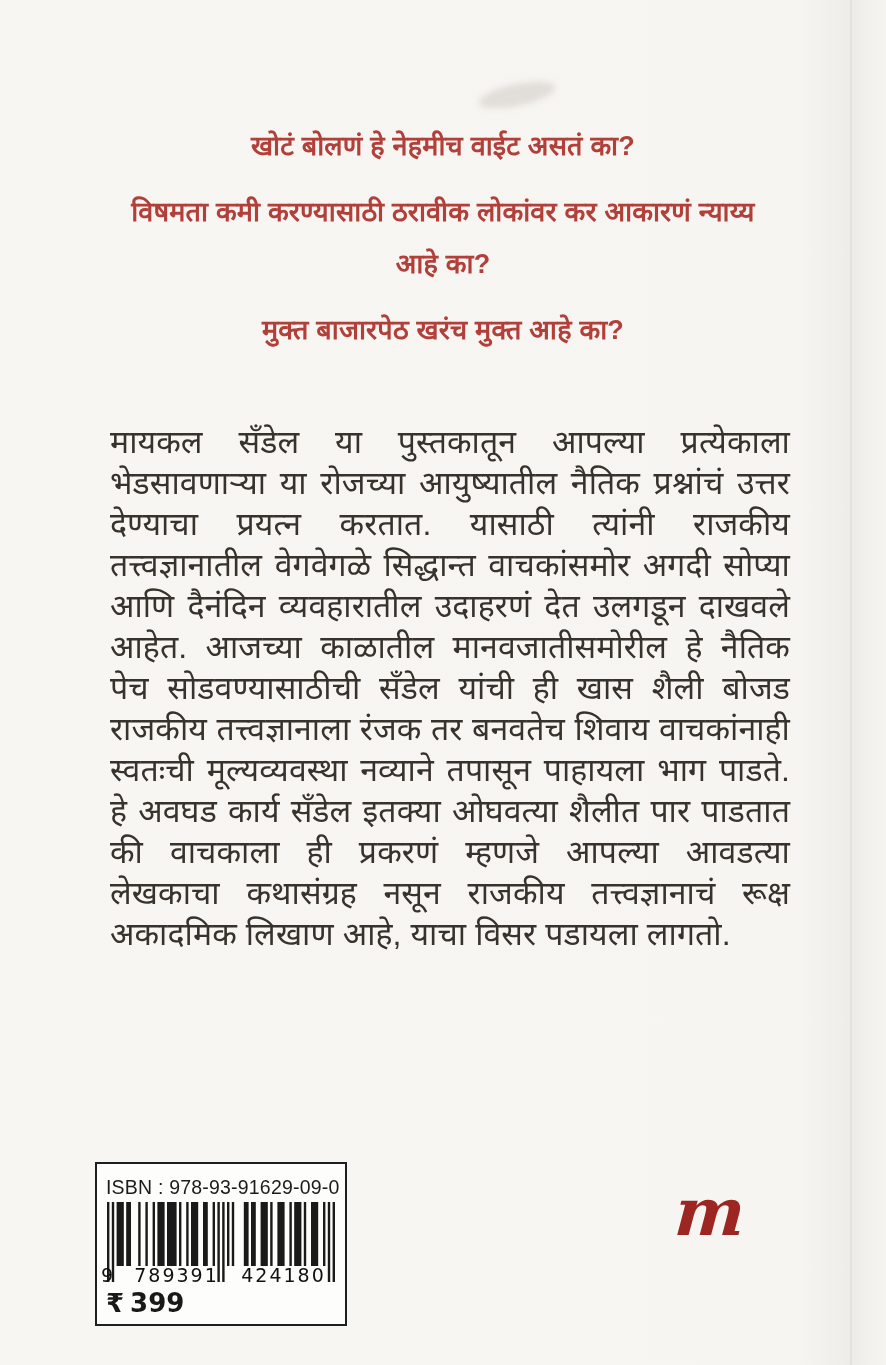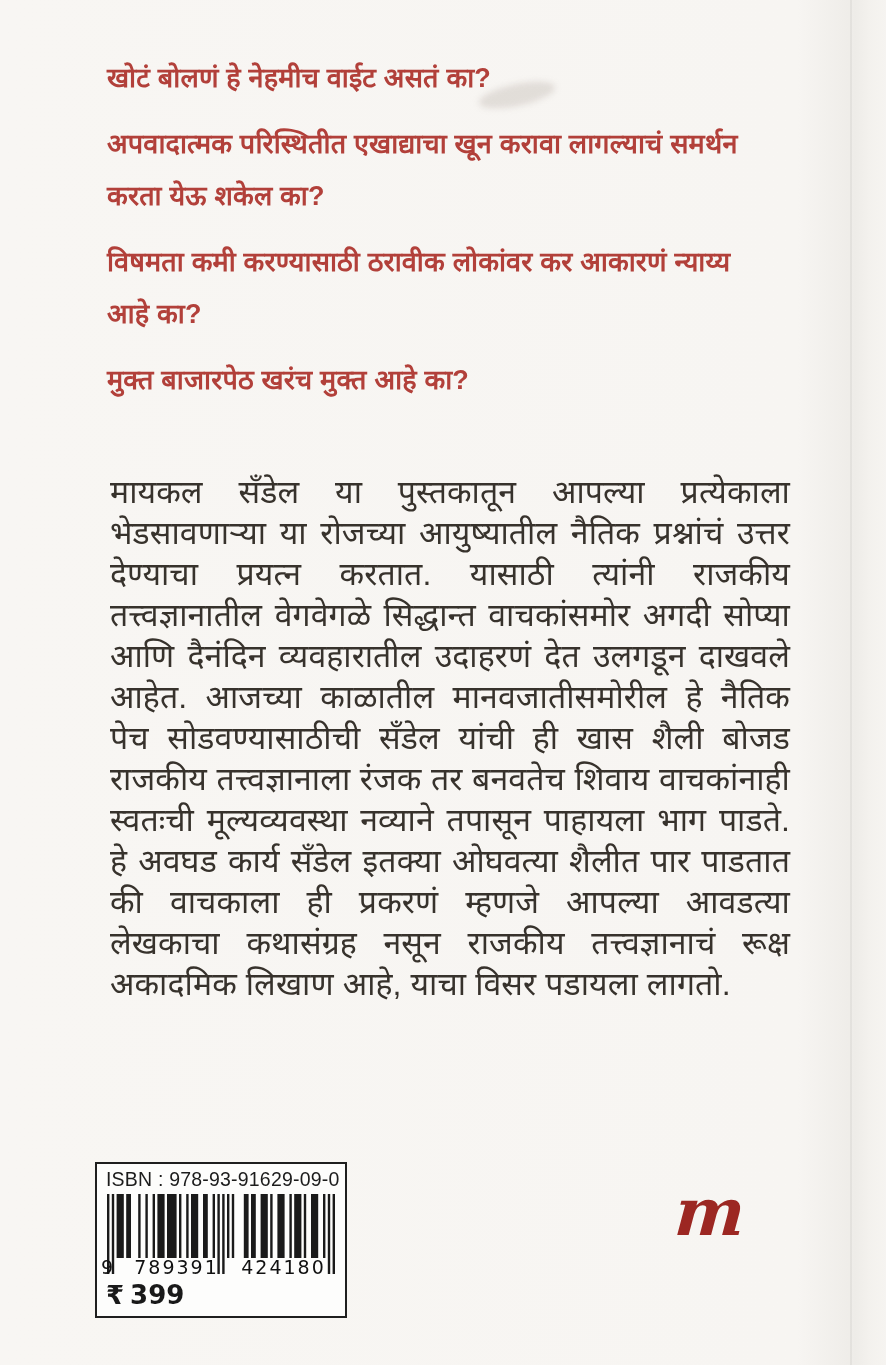--- a/index.html
+++ b/index.html
@@ -26,23 +26,24 @@
   }
   .fold-line {
     position: absolute;
     right: 34px; top: 0; bottom: 0;
     width: 2px;
     background: rgba(90, 85, 78, 0.07);
   }
 
   
   .questions {
-    padding-top: 52px;
+    padding-top: 120px;
     max-width: 672px;
     margin: 0 auto;
+    text-align: center;
   }
   .question {
     color: #b2403a;
     font-size: 27px;
     font-weight: 600;
     line-height: 52px;
     margin-bottom: 14px;
     letter-spacing: 0.2px;
   }
 
@@ -61,21 +62,21 @@
   
   .isbn-block {
     position: absolute;
     left: 95px;
     top: 1162px;
     width: 254px;
   }
   .isbn-box {
     background: #fdfdfc;
     border: 2px solid #1f1f1f;
-    padding: 4px 9px 6px 9px;
+    padding: 12px 9px 6px 9px;
     width: 252px;
   }
   .isbn-label {
     font-size: 19.5px;
     color: #1c1c1c;
     letter-spacing: 0.2px;
     white-space: nowrap;
   }
   .barcode-wrap {
     position: relative;
@@ -147,21 +148,20 @@
 </style>
 </head>
 <body>
 
 <div class="page">
   <div class="smudge"></div>
   <div class="fold-line"></div>
 
   <section class="questions">
     <p class="question">खोटं बोलणं हे नेहमीच वाईट असतं का?</p>
-    <p class="question">अपवादात्मक परिस्थितीत एखाद्याचा खून करावा लागल्याचं समर्थन करता येऊ शकेल का?</p>
     <p class="question">विषमता कमी करण्यासाठी ठरावीक लोकांवर कर आकारणं न्याय्य आहे का?</p>
     <p class="question">मुक्त बाजारपेठ खरंच मुक्त आहे का?</p>
   </section>
 
   <section class="synopsis">
     <p>मायकल सँडेल या पुस्तकातून आपल्या प्रत्येकाला भेडसावणाऱ्या या रोजच्या आयुष्यातील नैतिक प्रश्नांचं उत्तर देण्याचा प्रयत्न करतात. यासाठी त्यांनी राजकीय तत्त्वज्ञानातील वेगवेगळे सिद्धान्त वाचकांसमोर अगदी सोप्या आणि दैनंदिन व्यवहारातील उदाहरणं देत उलगडून दाखवले आहेत. आजच्या काळातील मानवजातीसमोरील हे नैतिक पेच सोडवण्यासाठीची सँडेल यांची ही खास शैली बोजड राजकीय तत्त्वज्ञानाला रंजक तर बनवतेच शिवाय वाचकांनाही स्वतःची मूल्यव्यवस्था नव्याने तपासून पाहायला भाग पाडते. हे अवघड कार्य सँडेल इतक्या ओघवत्या शैलीत पार पाडतात की वाचकाला ही प्रकरणं म्हणजे आपल्या आवडत्या लेखकाचा कथासंग्रह नसून राजकीय तत्त्वज्ञानाचं रूक्ष अकादमिक लिखाण आहे, याचा विसर पडायला लागतो.</p>
   </section>
 
   <div class="isbn-block">
     <div class="isbn-box">

